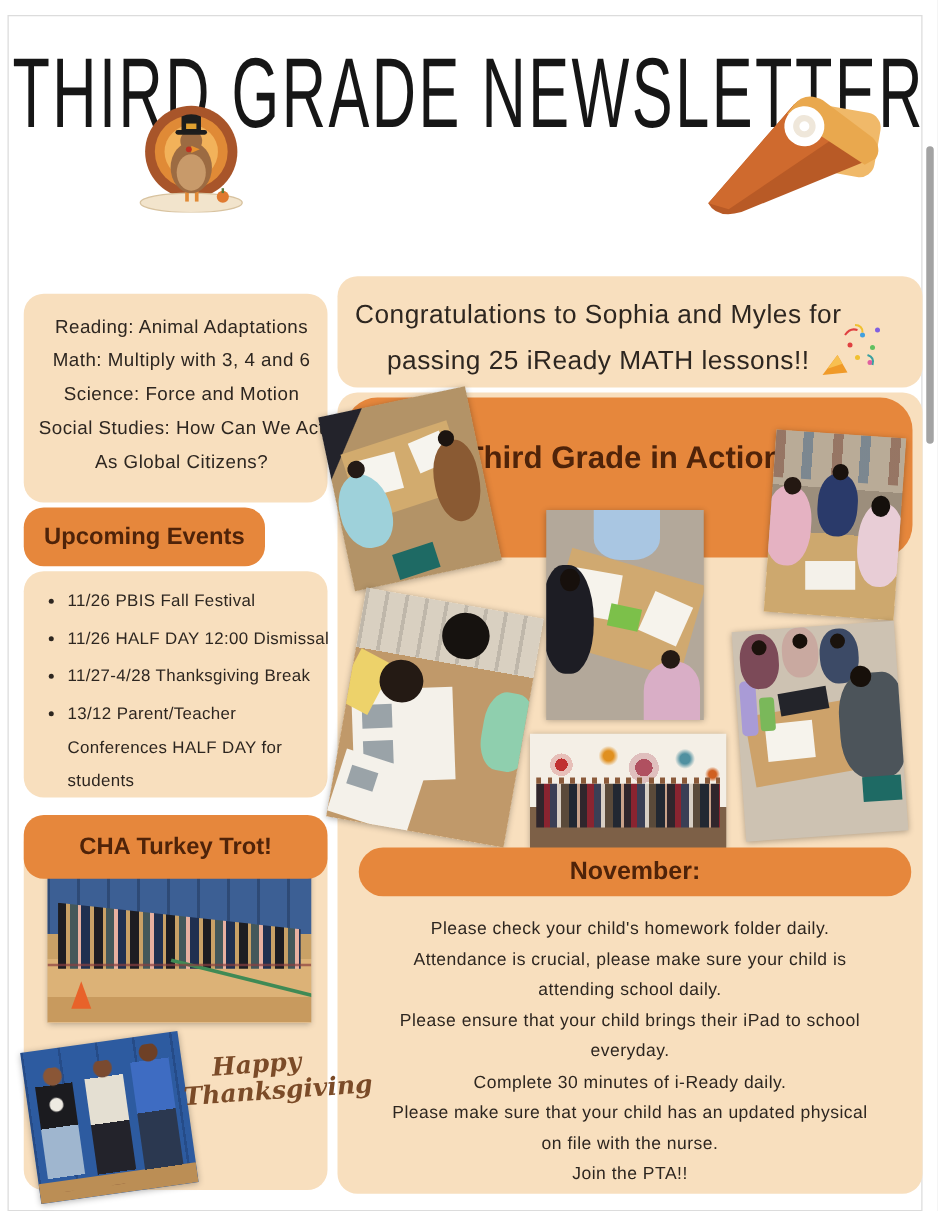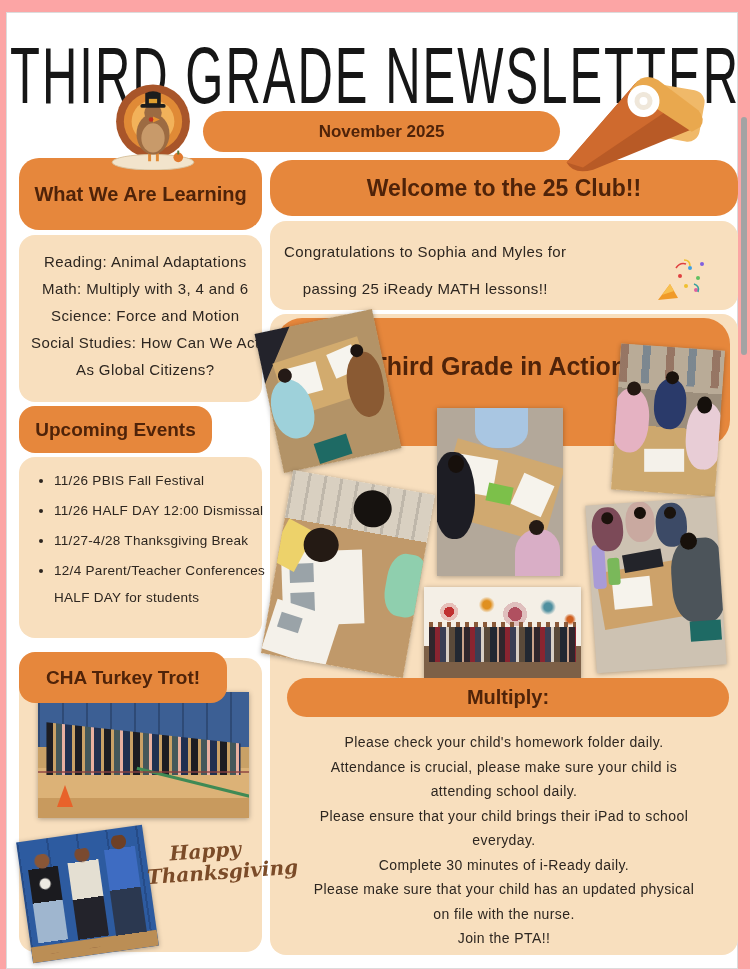--- a/index.html
+++ b/index.html
@@ -1,17 +1,17 @@
 <!DOCTYPE html>
 <html><head>
 <meta charset="utf-8">
 <style>
   html,body{margin:0;padding:0;background:#ededed;}
   #screen{position:relative;width:750px;height:969px;overflow:hidden;
-          font-family:"Liberation Sans",sans-serif;background:#fca5a5;}
+          font-family:"Liberation Sans",sans-serif;background:#ffffff;}
   .abs{position:absolute;}
   .page{left:6px;top:12px;width:732px;height:957px;background:#ffffff;
         border:1px solid #dcdcdc;box-sizing:border-box;}
   .scroll-thumb{left:741px;top:117px;width:6px;height:238px;background:#a3a3a3;border-radius:3px;}
 
   
   .title{left:0;top:30px;width:750px;text-align:center;margin:0;
          font-size:49px;font-weight:500;letter-spacing:2px;color:#161616;
          transform:scaleY(1.62);transform-origin:center top;white-space:nowrap;}
 
@@ -23,30 +23,30 @@
   .pre{white-space:pre;}
 
   
   .date-pill{left:203px;top:111px;width:357px;height:41px;border-radius:21px;font-size:17px;}
   .what-pill{left:19px;top:158px;width:243px;height:72px;border-radius:20px;font-size:20px;}
   .learn-panel{left:19px;top:235px;width:243px;height:167px;border-radius:16px;}
   .events-pill{left:19px;top:406px;width:193px;height:47px;border-radius:16px;font-size:19px;}
   .events-panel{left:19px;top:457px;width:243px;height:181px;border-radius:16px;}
   .events-list{left:33px;top:462px;width:212px;margin:5px;padding:0 0 0 16px;}
   .events-list li{font-size:13.5px;line-height:27px;margin-bottom:3px;color:#2D2620;letter-spacing:.3px;}
-  .trot-pill{left:19px;top:652px;width:208px;height:51px;border-radius:16px;font-size:19px;z-index:3;}
+  .trot-pill{left:19px;top:652px;width:243px;height:51px;border-radius:16px;font-size:19px;z-index:3;}
   .trot-panel{left:19px;top:658px;width:243px;height:294px;border-radius:16px;z-index:1;}
   .happy{left:146px;top:840px;width:120px;text-align:center;font-family:"DejaVu Serif",serif;
          font-style:italic;font-weight:700;font-size:20px;line-height:22px;color:#7B4B28;
          transform:rotate(-4deg);white-space:pre;z-index:2;}
 
   
   .welcome-pill{left:270px;top:160px;width:468px;height:56px;border-radius:22px;font-size:23px;}
   .congrats-panel{left:270px;top:221px;width:468px;height:89px;border-radius:16px;}
-  .congrats-text{left:284px;top:233px;font-size:15px;line-height:37px;}
+  .congrats-text{left:284px;top:233px;font-size:21px;line-height:37px;}
   .action-panel{left:270px;top:314px;width:468px;height:641px;border-radius:16px;z-index:0;}
   .action-banner{left:276px;top:318px;width:454px;height:128px;border-radius:26px;
                  background:#E6873C;z-index:1;}
   .action-title{left:276px;top:352px;width:454px;text-align:center;font-size:25px;font-weight:700;
                 color:#4F2309;z-index:2;}
   .rem-pill{left:287px;top:678px;width:442px;height:39px;border-radius:20px;font-size:20px;z-index:4;}
   .rem-text{left:276px;top:730px;width:456px;text-align:center;font-size:14px;line-height:24.5px;z-index:4;}
 
   
   .photo{position:absolute;overflow:hidden;box-shadow:0 1px 5px rgba(0,0,0,.30);z-index:3;}
@@ -187,43 +187,37 @@
   <svg class="abs deco" style="left:550px;top:72px;transform:rotate(-4deg)" width="160" height="102" viewBox="0 0 160 102">
     <rect x="95" y="18" width="58" height="52" rx="12" fill="#f0b969" transform="rotate(14 124 44)"></rect>
     <path d="M14,86 L88,12 Q98,4 110,11 L148,44 Q155,52 149,59 L40,95 Q20,99 14,86 Z" fill="#b85a26"></path>
     <path d="M14,86 L88,12 L120,40 L30,92 Z" fill="#cf6a2e"></path>
     <path d="M88,12 Q98,2 111,10 L149,43 Q156,52 150,60 L141,64 L82,19 Z" fill="#e9a84e"></path>
     <circle cx="95" cy="30" r="16" fill="#ffffff"></circle>
     <circle cx="95" cy="30" r="9" fill="#efe7da"></circle>
     <circle cx="95" cy="30" r="4" fill="#ffffff"></circle>
   </svg>
 
-  <div class="abs pill date-pill">
-    <span>November 2025</span>
-  </div>
-
-  <div class="abs pill what-pill">
-    <span>What We Are Learning</span>
-  </div>
+
   <div class="abs panel learn-panel"></div>
   <div class="abs body-text pre" style="left:31px;top:248px;font-size:15px;line-height:27px;z-index:2">Reading: Animal Adaptations
 Math: Multiply with 3, 4 and 6
 Science: Force and Motion
 Social Studies: How Can We Act
 As Global Citizens?</div>
 
   <div class="abs pill events-pill">
     <span>Upcoming Events</span>
   </div>
   <div class="abs panel events-panel"></div>
   <ul class="abs events-list">
     <li>11/26 PBIS Fall Festival</li>
     <li>11/26 HALF DAY 12:00 Dismissal</li>
     <li>11/27-4/28 Thanksgiving Break</li>
-    <li>12/4 Parent/Teacher Conferences HALF DAY for students</li>
+    <li>13/12 Parent/Teacher Conferences HALF DAY for students</li>
   </ul>
 
   <div class="abs pill trot-pill">
     <span>CHA Turkey Trot!</span>
   </div>
   <div class="abs panel trot-panel"></div>
 
   <div class="photo pG">
     <i class="wp"></i>
     <i class="row"></i>
@@ -236,23 +230,20 @@
     <i class="wp"></i>
     <i class="fl"></i>
     <i class="kid ka"></i>
     <i class="kid kb"></i>
     <i class="kid kc"></i>
   </div>
 
   <div class="abs happy">Happy
 Thanksgiving</div>
 
-  <div class="abs pill welcome-pill">
-    <span>Welcome to the 25 Club!!</span>
-  </div>
   <div class="abs panel congrats-panel"></div>
   <div class="abs body-text pre congrats-text">Congratulations to Sophia and Myles for
 passing 25 iReady MATH lessons!!</div>
 
   <svg class="abs deco" style="left:650px;top:250px" width="58" height="58" viewBox="0 0 58 58">
     <polygon points="8,50 20,34 28,48" fill="#f09a28"></polygon>
     <polygon points="12,45 20,34 24,41" fill="#f8c050"></polygon>
     <circle cx="30" cy="26" r="2" fill="#e04040"></circle>
     <circle cx="40" cy="18" r="2" fill="#40a0e0"></circle>
     <circle cx="48" cy="28" r="2" fill="#60c060"></circle>
@@ -311,21 +302,21 @@
     <i class="pc"></i>
     <i class="bt"></i>
     <i class="cp"></i>
     <i class="g1"></i>
     <i class="g2"></i>
     <i class="g3"></i>
     <i class="b4"></i>
   </div>
 
   <div class="abs pill rem-pill">
-    <span>Multiply:</span>
+    <span>November:</span>
   </div>
   <div class="abs body-text pre rem-text">Please check your child's homework folder daily.
 Attendance is crucial, please make sure your child is
 attending school daily.
 Please ensure that your child brings their iPad to school
 everyday.
 Complete 30 minutes of i-Ready daily.
 Please make sure that your child has an updated physical
 on file with the nurse.
 Join the PTA!!</div>

